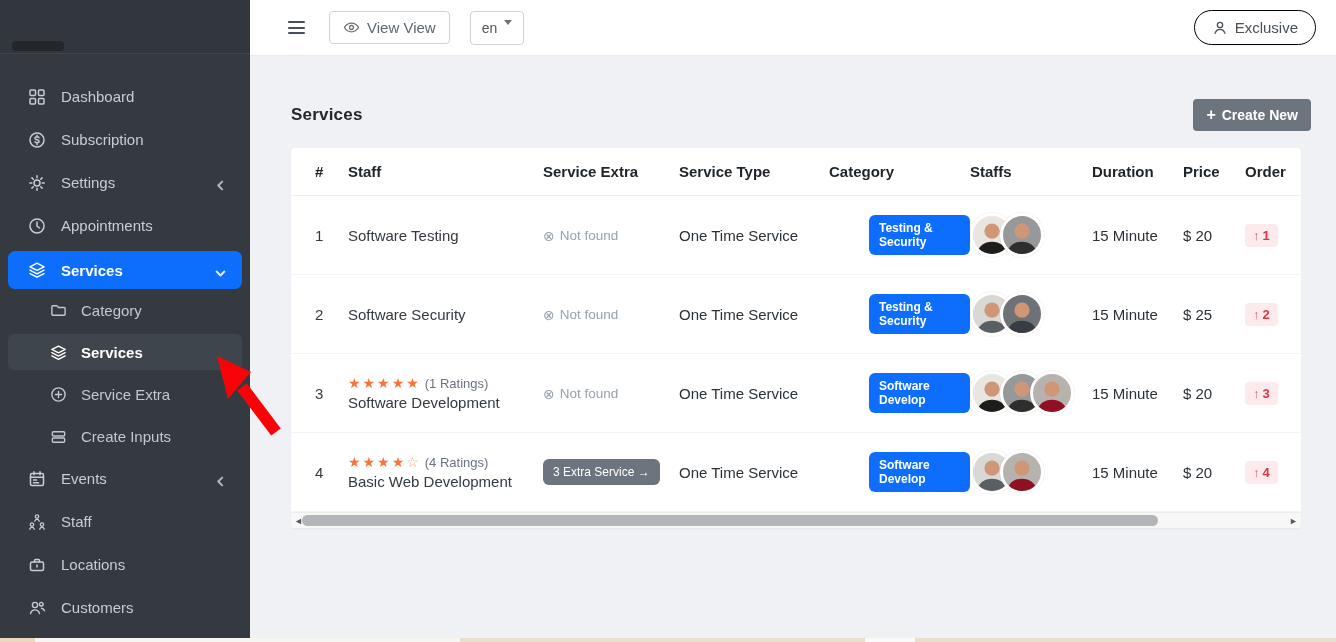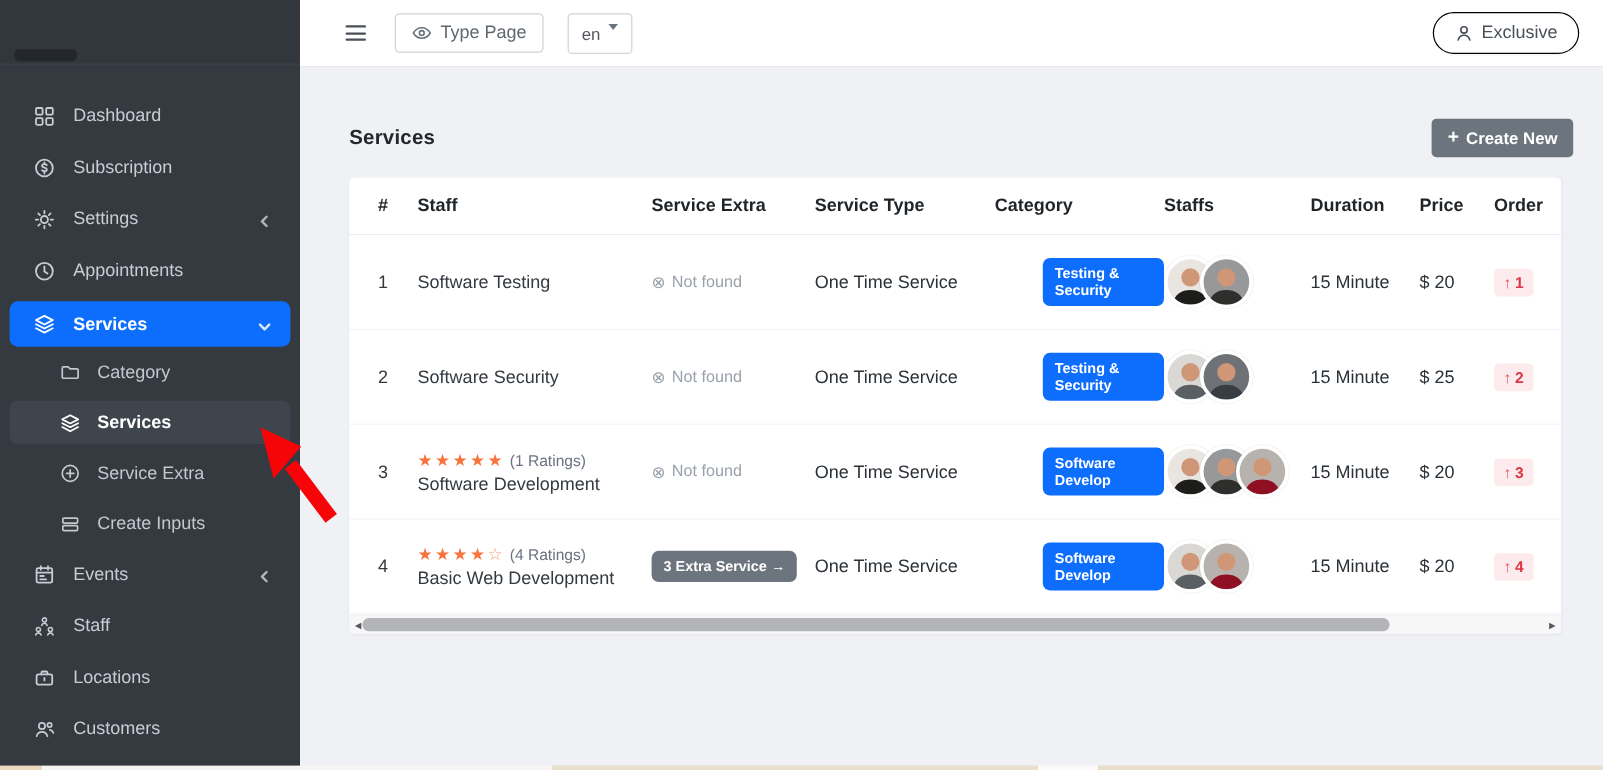--- a/index.html
+++ b/index.html
@@ -47,21 +47,21 @@
   .tbl-row { height:79px; border-bottom:1px solid #f3f4f6; font-size:15px; color:#2b3136; }
   .tbl-row:last-of-type { border-bottom:none; }
   .cell-num { padding-left:24px; color:#343a40; }
   .cell-name { color:#343a40; }
   .rating-line { font-size:13px; color:#6b7280; margin-bottom:3px; white-space:nowrap; }
   .stars-filled { color:#f8743c; letter-spacing:2px; font-size:14px; }
   .stars-empty { color:#f8a27d; letter-spacing:2px; font-size:14px; }
   .rating-label { margin-left:4px; }
   .not-found { color:#99a1ab; font-size:13.5px; display:inline-flex; align-items:center; gap:5px; }
   .not-found .nf-ico { font-size:14px; line-height:1; }
-  .extra-badge { display:inline-flex; align-items:center; gap:4px; background:#6c757d; color:#fff; font-size:12px; font-weight:700; border-radius:6px; padding:6px 10px; cursor:pointer; }
+  .extra-badge { display:inline-flex; align-items:center; gap:4px; background:#6c757d; color:#fff; font-size:12px; font-weight:400; border-radius:6px; padding:6px 10px; cursor:pointer; }
   .cat-badge { display:inline-block; background:#0d6efd; color:#fff; font-size:12px; font-weight:700; border-radius:6px; padding:6px 10px;margin-left:40px; }
   .avatars { display:flex; }
   .avatar { width:44px; height:44px; border-radius:50%; border:3px solid #fff; box-shadow:0 0 0 1px rgba(0,0,0,.04); overflow:hidden; flex:0 0 44px; }
   .avatar + .avatar { margin-left:-14px; }
   .order-badge { display:inline-flex; align-items:center; gap:3px; background:#fdeaec; border-radius:4px; padding:4px 8px; font-size:13px; font-weight:700; color:#dc3545; }
   .order-badge .up { color:#e25563; font-weight:400; }
 
   .h-scrollbar { position:relative; height:16px; background:#f7f7f7; border-top:1px solid #ececec; border-radius:0 0 4px 4px; }
   .h-scrollbar .thumb { position:absolute; left:11px; top:2px; width:856px; height:11px; background:#b3b5b8; border-radius:6px; cursor:pointer; }
   .h-scrollbar .arr { position:absolute; top:1px; font-size:9px; color:#55595e; cursor:pointer; line-height:14px; }
@@ -262,21 +262,21 @@
         <span></span>
         <span></span>
       </div>
     <button class="btn-outline">
       <span class="eye">
         <svg class="icon" viewBox="0 0 18 18" style="stroke-width:1.4">
             <path d="M1.5 9s2.8-4.6 7.5-4.6S16.5 9 16.5 9s-2.8 4.6-7.5 4.6S1.5 9 1.5 9z"></path>
             <circle cx="9" cy="9" r="2.1"></circle>
           </svg>
       </span>
-      <span>Type Page</span>
+      <span>View View</span>
     </button>
     <button class="lang-btn">
       <span>en</span>
       <span class="caret"></span>
     </button>
     <button class="account-pill">
       <span class="person">
         <svg class="icon" viewBox="0 0 18 18" style="stroke-width:1.5">
             <circle cx="9" cy="5.6" r="3"></circle>
             <path d="M3.5 15c.9-3 2.9-4.5 5.5-4.5s4.6 1.5 5.5 4.5"></path>

